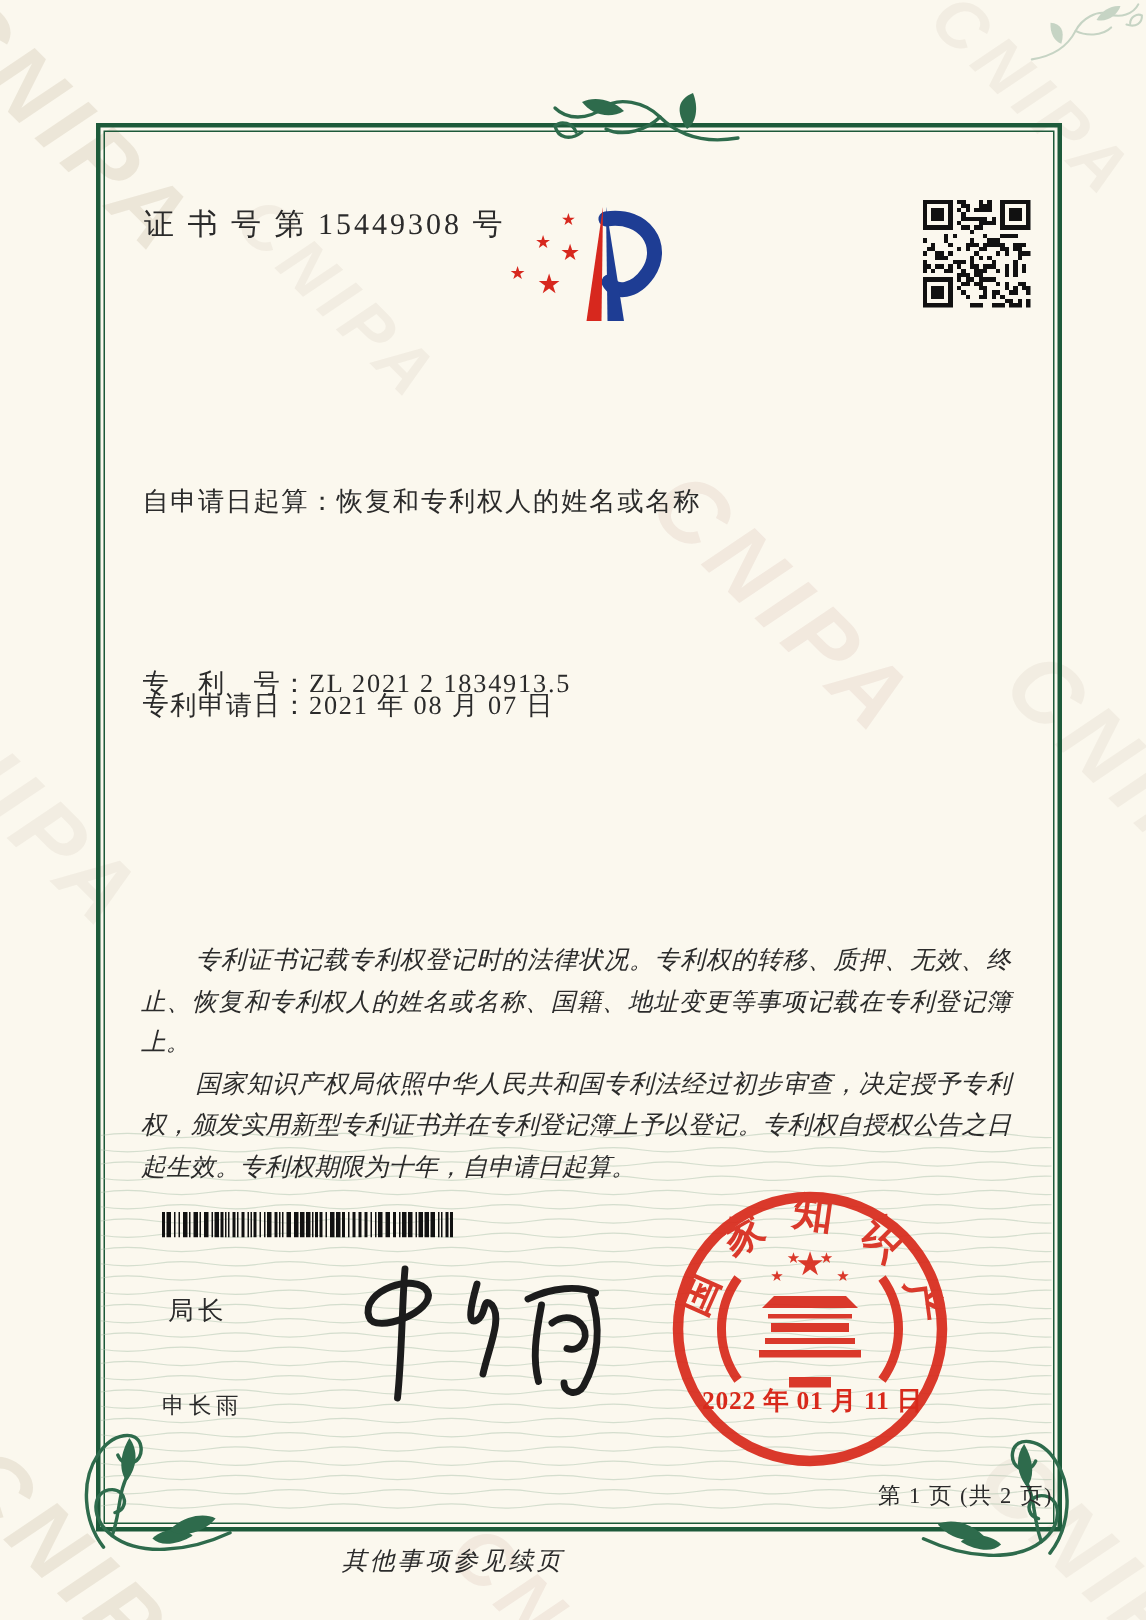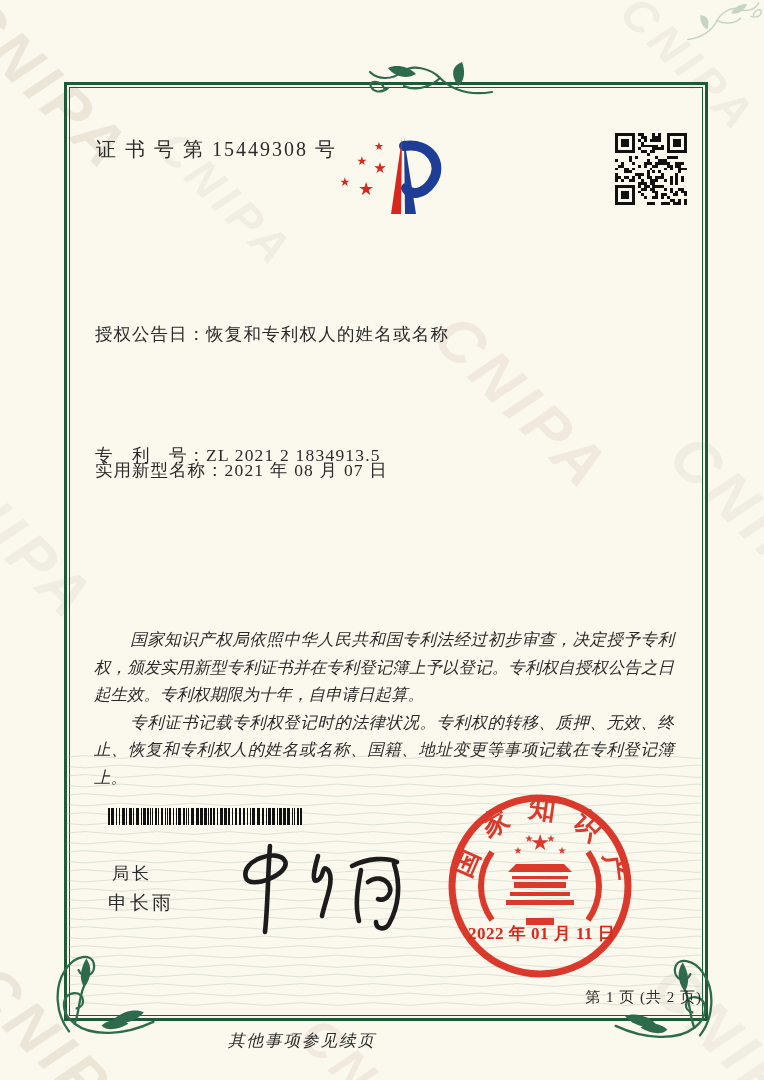--- a/index.html
+++ b/index.html
@@ -50,23 +50,23 @@
     font-style:italic;font-size:16.5px;line-height:27.5px;text-align:justify;
   }
   .paras p{margin:0;text-indent:2.2em;}
   #barcode{position:absolute;left:108px;top:808px;}
   .director-title{
     position:absolute;left:112px;top:862px;
     font-family:Liberation Mono, monospace;
     font-size:17px;letter-spacing:3px;
   }
   .director-name{
-    position:absolute;left:108px;top:890px;
+    position:absolute;left:108px;top:928px;
     font-family:"Liberation Sans","DejaVu Sans",sans-serif;
-    font-size:19px;letter-spacing:3px;
+    font-size:15px;letter-spacing:3px;
   }
   #signature{position:absolute;left:218px;top:836px;}
   #seal{position:absolute;left:440px;top:786px;opacity:.92;}
   .seal-date{
     position:absolute;left:468px;top:922px;width:180px;
     color:#d8291b;font-size:17px;letter-spacing:.5px;font-weight:bold;
     white-space:nowrap;z-index:6;
   }
   .page-info{
     position:absolute;left:64px;top:988px;width:638px;text-align:right;
@@ -179,32 +179,32 @@
       <path d="M2,2h3v3h-3z" fill="#111"></path>
       <path d="M18,0h7v7h-7z M19,1v5h5v-5z" fill="#111" fill-rule="evenodd"></path>
       <path d="M20,2h3v3h-3z" fill="#111"></path>
       <path d="M0,18h7v7h-7z M1,19v5h5v-5z" fill="#111" fill-rule="evenodd"></path>
       <path d="M2,20h3v3h-3z" fill="#111"></path>
       <path d="M8,0h1v1h-1zM9,0h1v1h-1zM13,0h1v1h-1zM15,0h1v1h-1zM9,1h1v1h-1zM10,1h1v1h-1zM13,1h1v1h-1zM14,1h1v1h-1zM15,1h1v1h-1zM8,2h1v1h-1zM10,2h1v1h-1zM12,2h1v1h-1zM13,2h1v1h-1zM14,2h1v1h-1zM15,2h1v1h-1zM9,3h1v1h-1zM9,4h1v1h-1zM10,4h1v1h-1zM11,4h1v1h-1zM12,4h1v1h-1zM13,4h1v1h-1zM14,4h1v1h-1zM16,4h1v1h-1zM8,5h1v1h-1zM13,5h1v1h-1zM14,5h1v1h-1zM15,5h1v1h-1zM16,5h1v1h-1zM9,6h1v1h-1zM10,6h1v1h-1zM12,6h1v1h-1zM13,6h1v1h-1zM11,7h1v1h-1zM5,8h1v1h-1zM7,8h1v1h-1zM14,8h1v1h-1zM18,8h1v1h-1zM19,8h1v1h-1zM20,8h1v1h-1zM21,8h1v1h-1zM0,9h1v1h-1zM5,9h1v1h-1zM11,9h1v1h-1zM15,9h1v1h-1zM16,9h1v1h-1zM17,9h1v1h-1zM2,10h1v1h-1zM6,10h1v1h-1zM10,10h1v1h-1zM11,10h1v1h-1zM12,10h1v1h-1zM14,10h1v1h-1zM15,10h1v1h-1zM16,10h1v1h-1zM17,10h1v1h-1zM18,10h1v1h-1zM21,10h1v1h-1zM22,10h1v1h-1zM23,10h1v1h-1zM1,11h1v1h-1zM2,11h1v1h-1zM8,11h1v1h-1zM10,11h1v1h-1zM13,11h1v1h-1zM14,11h1v1h-1zM18,11h1v1h-1zM19,11h1v1h-1zM21,11h1v1h-1zM22,11h1v1h-1zM0,12h1v1h-1zM3,12h1v1h-1zM4,12h1v1h-1zM6,12h1v1h-1zM12,12h1v1h-1zM17,12h1v1h-1zM19,12h1v1h-1zM22,12h1v1h-1zM23,12h1v1h-1zM24,12h1v1h-1zM3,13h1v1h-1zM4,13h1v1h-1zM5,13h1v1h-1zM11,13h1v1h-1zM13,13h1v1h-1zM15,13h1v1h-1zM22,13h1v1h-1zM0,14h1v1h-1zM7,14h1v1h-1zM8,14h1v1h-1zM9,14h1v1h-1zM11,14h1v1h-1zM16,14h1v1h-1zM21,14h1v1h-1zM0,15h1v1h-1zM1,15h1v1h-1zM3,15h1v1h-1zM4,15h1v1h-1zM6,15h1v1h-1zM8,15h1v1h-1zM11,15h1v1h-1zM12,15h1v1h-1zM14,15h1v1h-1zM15,15h1v1h-1zM16,15h1v1h-1zM19,15h1v1h-1zM21,15h1v1h-1zM23,15h1v1h-1zM0,16h1v1h-1zM2,16h1v1h-1zM5,16h1v1h-1zM6,16h1v1h-1zM9,16h1v1h-1zM12,16h1v1h-1zM13,16h1v1h-1zM14,16h1v1h-1zM17,16h1v1h-1zM19,16h1v1h-1zM21,16h1v1h-1zM23,16h1v1h-1zM8,17h1v1h-1zM9,17h1v1h-1zM10,17h1v1h-1zM12,17h1v1h-1zM13,17h1v1h-1zM19,17h1v1h-1zM21,17h1v1h-1zM8,18h1v1h-1zM10,18h1v1h-1zM11,18h1v1h-1zM13,18h1v1h-1zM14,18h1v1h-1zM15,18h1v1h-1zM16,18h1v1h-1zM9,19h1v1h-1zM10,19h1v1h-1zM12,19h1v1h-1zM13,19h1v1h-1zM17,19h1v1h-1zM19,19h1v1h-1zM22,19h1v1h-1zM23,19h1v1h-1zM8,20h1v1h-1zM13,20h1v1h-1zM14,20h1v1h-1zM19,20h1v1h-1zM21,20h1v1h-1zM23,20h1v1h-1zM24,20h1v1h-1zM9,21h1v1h-1zM14,21h1v1h-1zM16,21h1v1h-1zM17,21h1v1h-1zM20,21h1v1h-1zM21,21h1v1h-1zM24,21h1v1h-1zM10,22h1v1h-1zM13,22h1v1h-1zM14,22h1v1h-1zM16,22h1v1h-1zM18,22h1v1h-1zM19,23h1v1h-1zM20,23h1v1h-1zM22,23h1v1h-1zM24,23h1v1h-1zM11,24h1v1h-1zM12,24h1v1h-1zM13,24h1v1h-1zM16,24h1v1h-1zM17,24h1v1h-1zM18,24h1v1h-1zM20,24h1v1h-1zM21,24h1v1h-1zM22,24h1v1h-1zM24,24h1v1h-1z" fill="#111"></path>
     </svg>
 
 
   <div class="field-row" style="top:322px">
-    <span class="lbl">授权公告日：</span><span class="val">恢复和专利权人的姓名或名称</span>
+    <span class="lbl">自申请日起算：</span><span class="val">恢复和专利权人的姓名或名称</span>
   </div>
   <div class="field-row" style="top:443px">
     <span class="lbl">专　利　号：</span><span class="val">ZL 2021 2 1834913.5</span>
   </div>
   <div class="field-row" style="top:458px">
-    <span class="lbl">实用新型名称：</span><span class="val">2021 年 08 月 07 日</span>
+    <span class="lbl">专利申请日：</span><span class="val">2021 年 08 月 07 日</span>
   </div>
 
   <div class="paras">
+    <p>专利证书记载专利权登记时的法律状况。专利权的转移、质押、无效、终止、恢复和专利权人的姓名或名称、国籍、地址变更等事项记载在专利登记簿上。</p>
     <p>国家知识产权局依照中华人民共和国专利法经过初步审查，决定授予专利权，颁发实用新型专利证书并在专利登记簿上予以登记。专利权自授权公告之日起生效。专利权期限为十年，自申请日起算。</p>
-    <p>专利证书记载专利权登记时的法律状况。专利权的转移、质押、无效、终止、恢复和专利权人的姓名或名称、国籍、地址变更等事项记载在专利登记簿上。</p>
   </div>
 
   <svg id="barcode" width="198" height="17" viewBox="0 0 198 17">
       <path d="M0,0h2v17h-2zM3,0h3v17h-3zM8,0h1v17h-1zM11,0h1v17h-1zM14,0h3v17h-3zM18,0h1v17h-1zM21,0h3v17h-3zM25,0h1v17h-1zM28,0h3v17h-3zM33,0h1v17h-1zM35,0h3v17h-3zM39,0h2v17h-2zM42,0h1v17h-1zM44,0h1v17h-1zM47,0h2v17h-2zM50,0h1v17h-1zM53,0h2v17h-2zM57,0h1v17h-1zM59,0h1v17h-1zM61,0h2v17h-2zM65,0h1v17h-1zM68,0h1v17h-1zM70,0h3v17h-3zM75,0h2v17h-2zM78,0h1v17h-1zM80,0h1v17h-1zM83,0h3v17h-3zM88,0h3v17h-3zM92,0h3v17h-3zM96,0h3v17h-3zM100,0h1v17h-1zM102,0h2v17h-2zM105,0h2v17h-2zM109,0h1v17h-1zM112,0h3v17h-3zM116,0h3v17h-3zM120,0h2v17h-2zM124,0h1v17h-1zM127,0h2v17h-2zM131,0h2v17h-2zM135,0h2v17h-2zM139,0h1v17h-1zM142,0h1v17h-1zM144,0h3v17h-3zM149,0h3v17h-3zM154,0h2v17h-2zM158,0h1v17h-1zM160,0h3v17h-3zM164,0h3v17h-3zM169,0h1v17h-1zM171,0h3v17h-3zM175,0h3v17h-3zM179,0h3v17h-3zM184,0h1v17h-1zM186,0h1v17h-1zM189,0h2v17h-2zM192,0h2v17h-2z" fill="#111"></path>
     </svg>
 
   <div class="director-title">局长</div>
   <div class="director-name">申长雨</div>
 
   <svg id="signature" width="190" height="102" viewBox="0 0 190 102">

